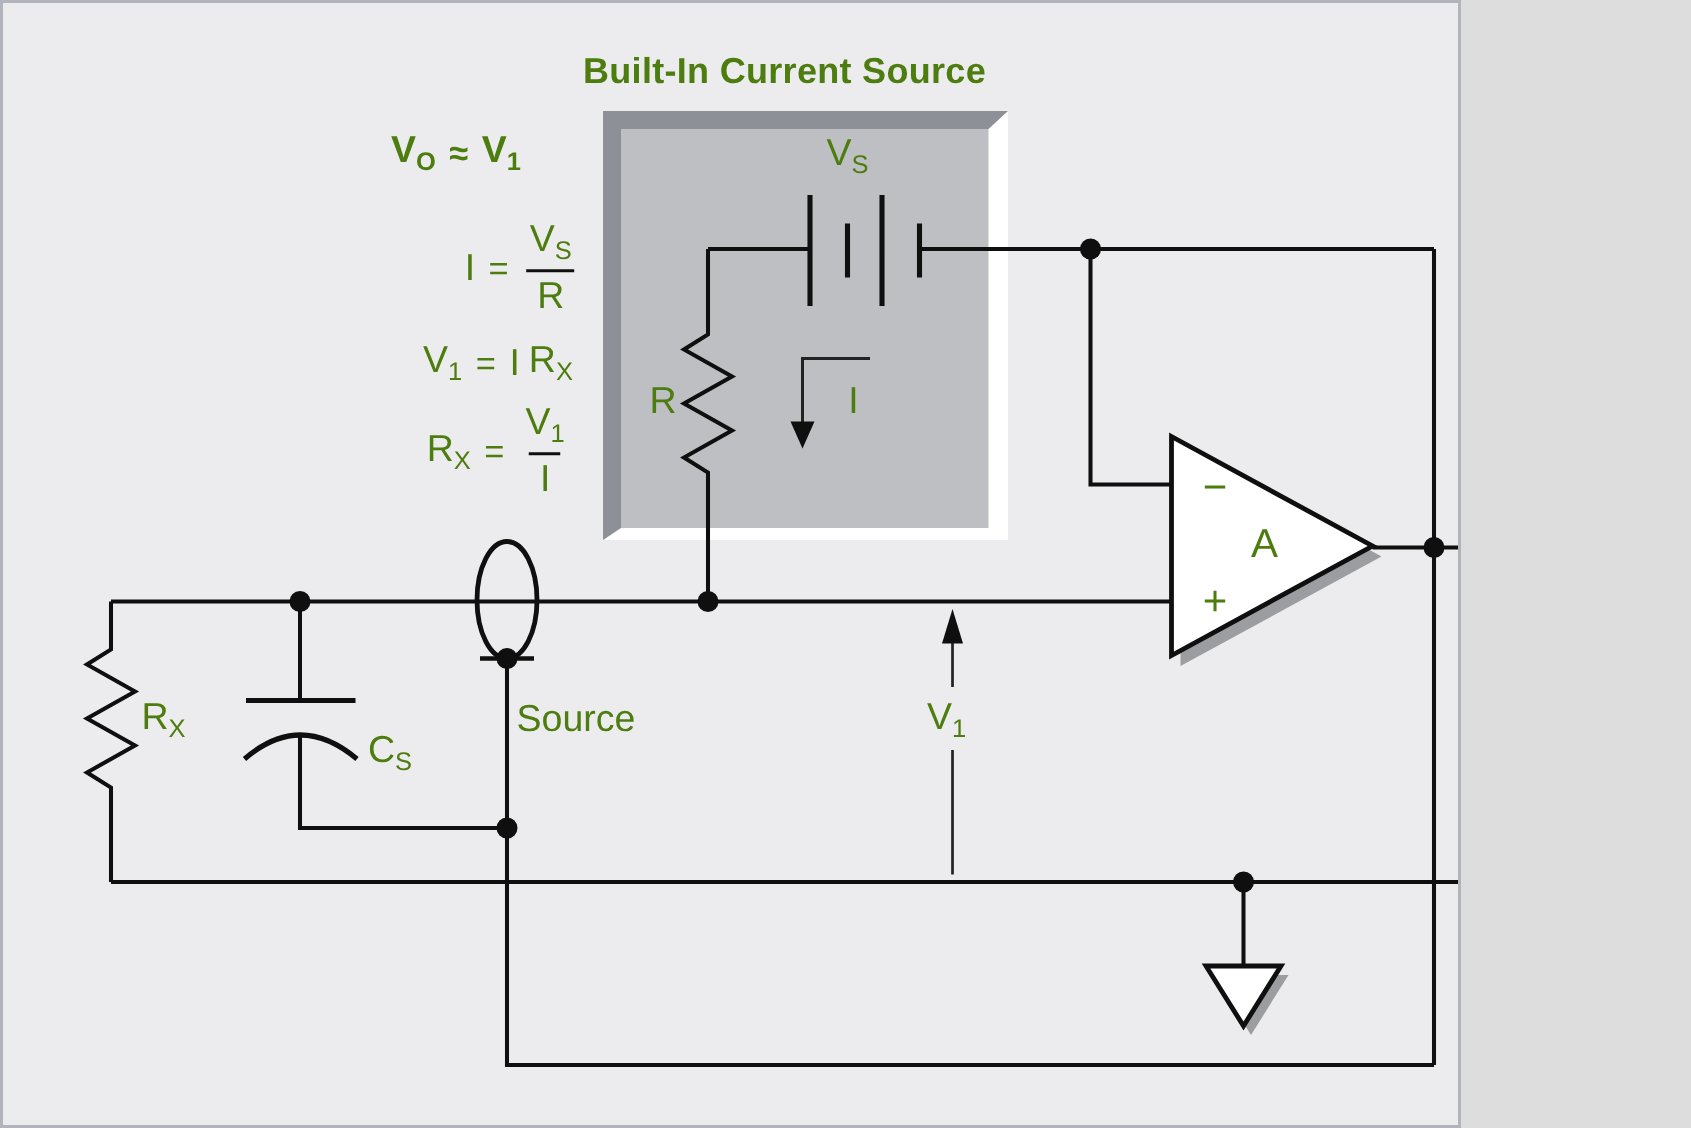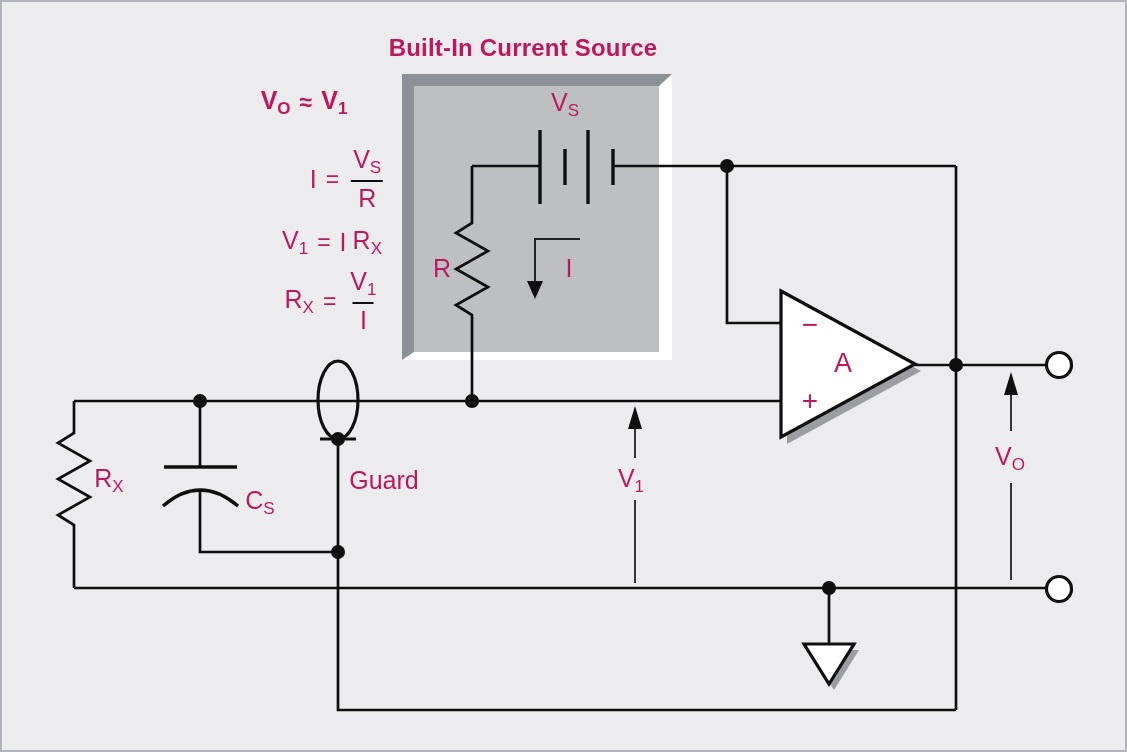--- a/index.html
+++ b/index.html
@@ -1,19 +1,19 @@
 <!DOCTYPE html>
 <html><head>
 <meta charset="utf-8">
 <style>
   html,body{margin:0;padding:0;background:#ddd;}
   .stage{
-    position:relative;width:1127px;height:752px;box-sizing:border-box;
+    position:relative;width:974px;height:752px;box-sizing:border-box;
     background:#ececee;border:2px solid #b1b4ba;overflow:hidden;
-    font-family:"Liberation Sans",sans-serif;color:#be185d;
+    font-family:"Liberation Sans",sans-serif;color:#4d7c0f;
   }
   .title{
     position:absolute;left:521px;top:46px;transform:translate(-50%,-50%);
     font-size:24px;font-weight:600;letter-spacing:.2px;white-space:nowrap;
   }
   
   .source-box{
     position:absolute;left:400px;top:72px;width:270px;height:286px;box-sizing:border-box;
     background:#bdbfc3;border-style:solid;
     border-color:#8d9097 #ffffff #ffffff #8d9097;
@@ -156,20 +156,20 @@
       <circle cx="1057" cy="363" r="12.5"></circle>
       <circle cx="1057" cy="587" r="12.5"></circle>
     </g>
   </svg>
 
   <div class="lbl" style="left:563px;top:102px;"><span>V</span><span class="sub">S</span></div>
   <div class="lbl" style="left:440px;top:266px;">R</div>
   <div class="lbl" style="left:567px;top:266px;">I</div>
   <div class="lbl" style="left:107px;top:478px;"><span>R</span><span class="sub">X</span></div>
   <div class="lbl" style="left:258px;top:500px;"><span>C</span><span class="sub">S</span></div>
-  <div class="lbl" style="left:382px;top:478px;">Guard</div>
+  <div class="lbl" style="left:382px;top:478px;">Source</div>
   <div class="lbl sign" style="left:808px;top:323px;">−</div>
   <div class="lbl sign" style="left:808px;top:399px;">+</div>
   <div class="lbl gain" style="left:841px;top:361px;">A</div>
   <div class="lbl" style="left:629px;top:478px;"><span>V</span><span class="sub">1</span></div>
   <div class="lbl" style="left:1008px;top:456px;"><span>V</span><span class="sub">O</span></div>
 
 </div>
 
 </body></html>

